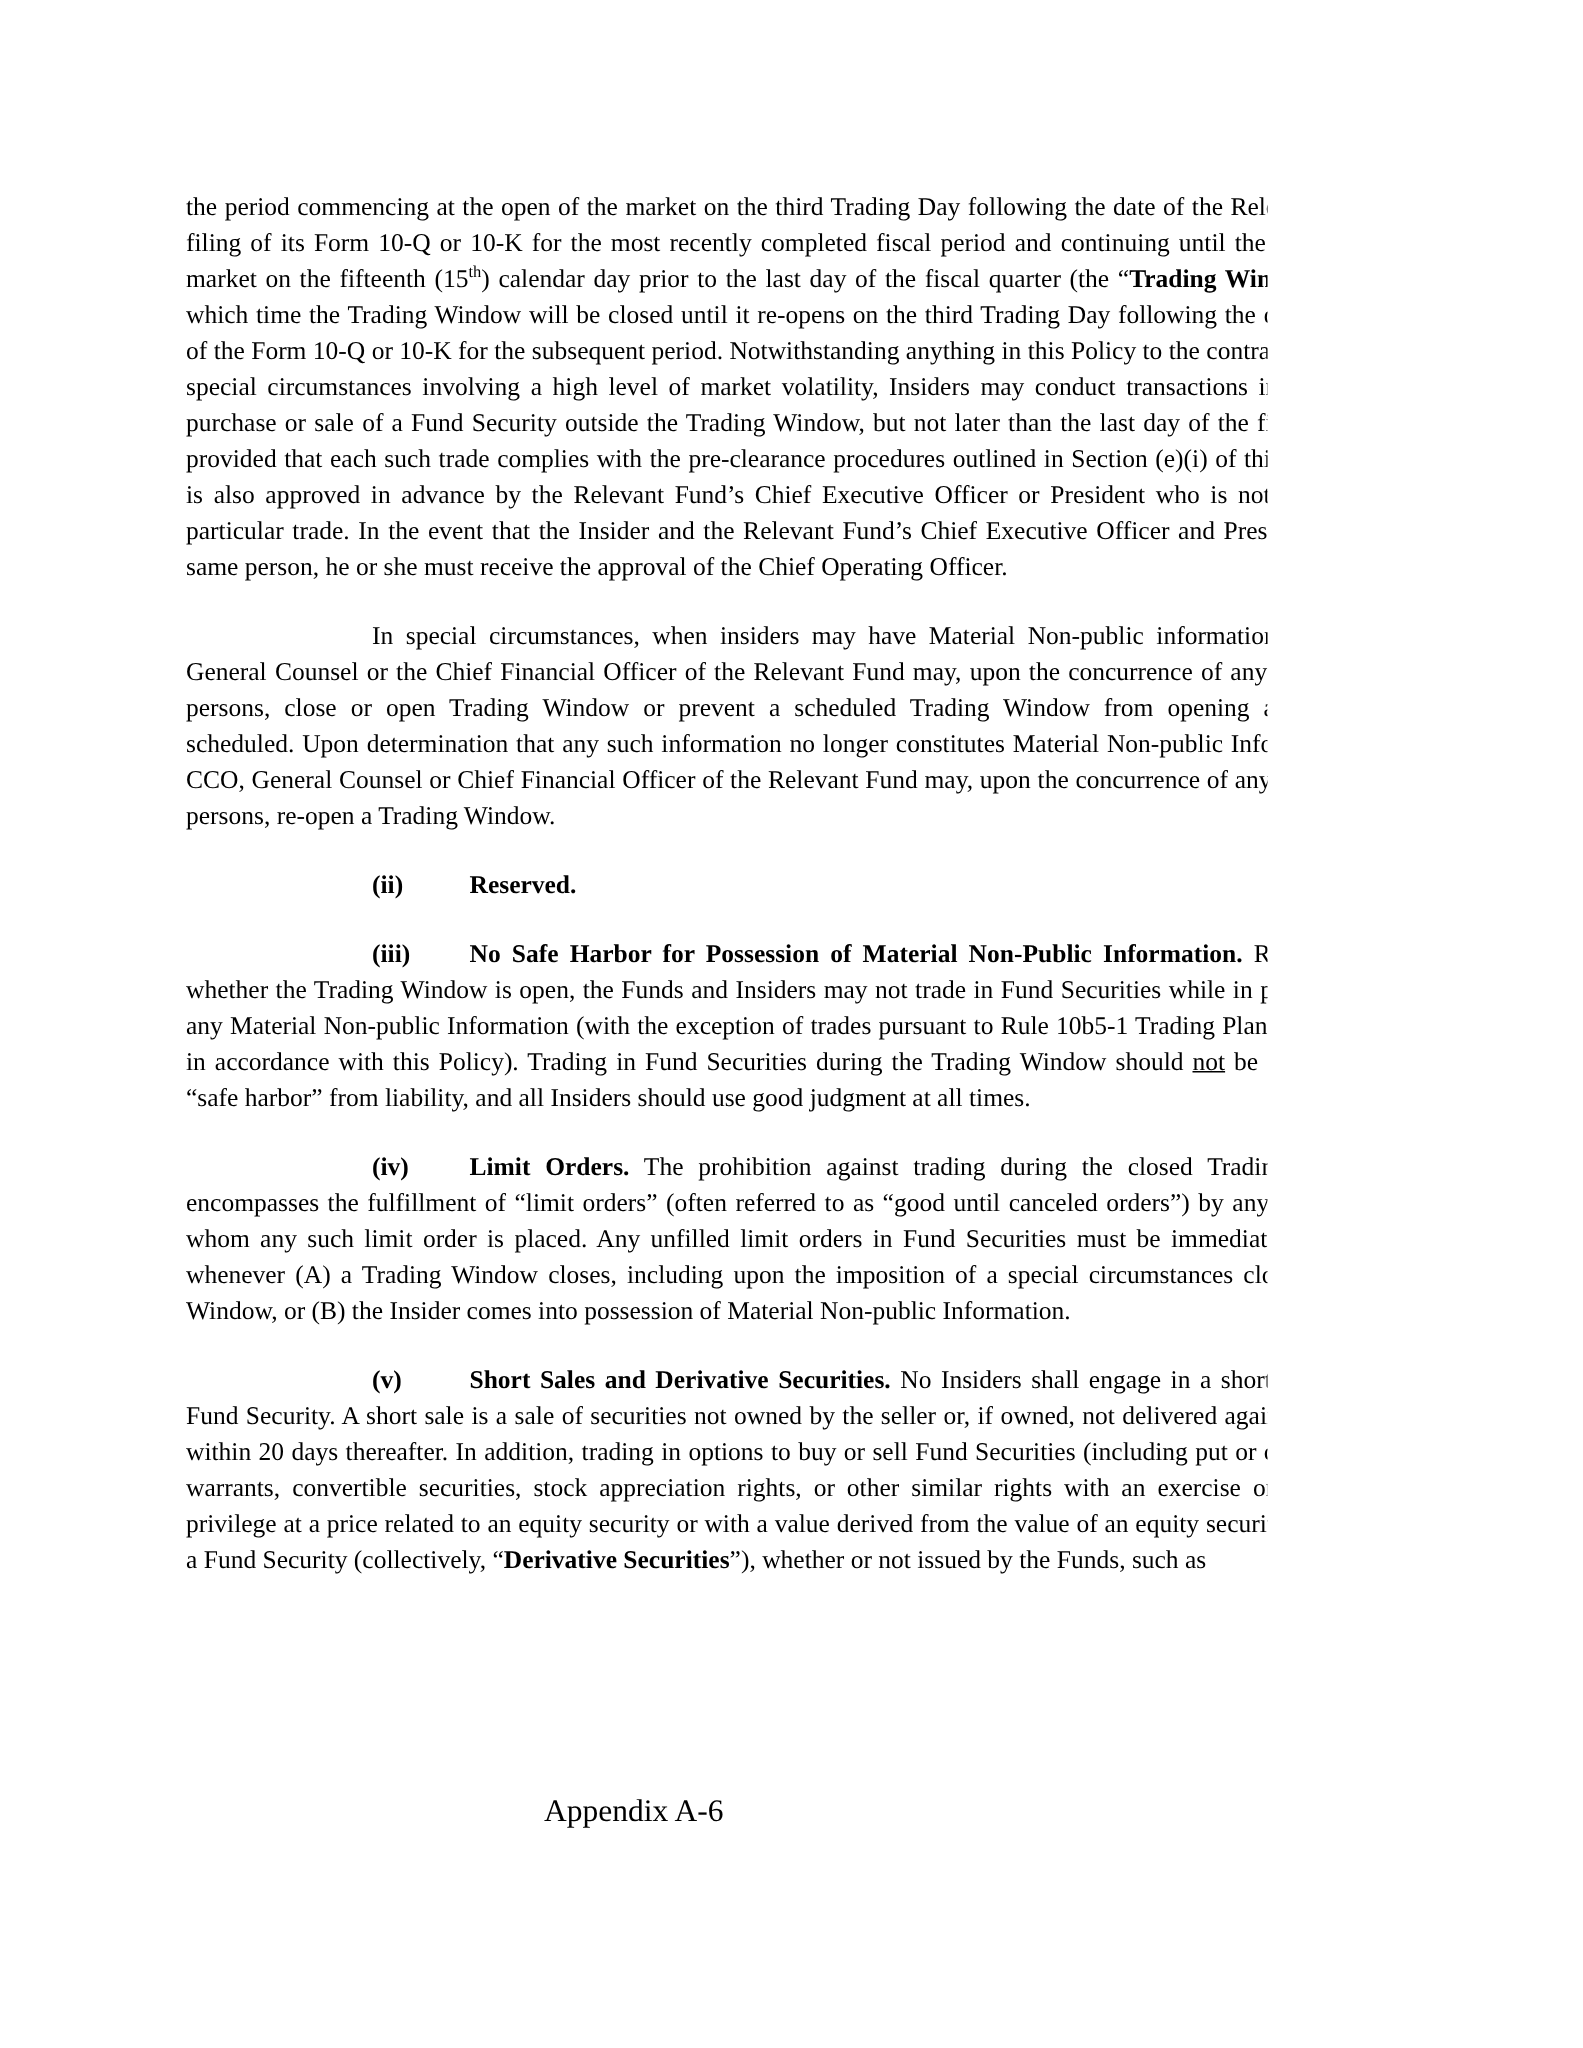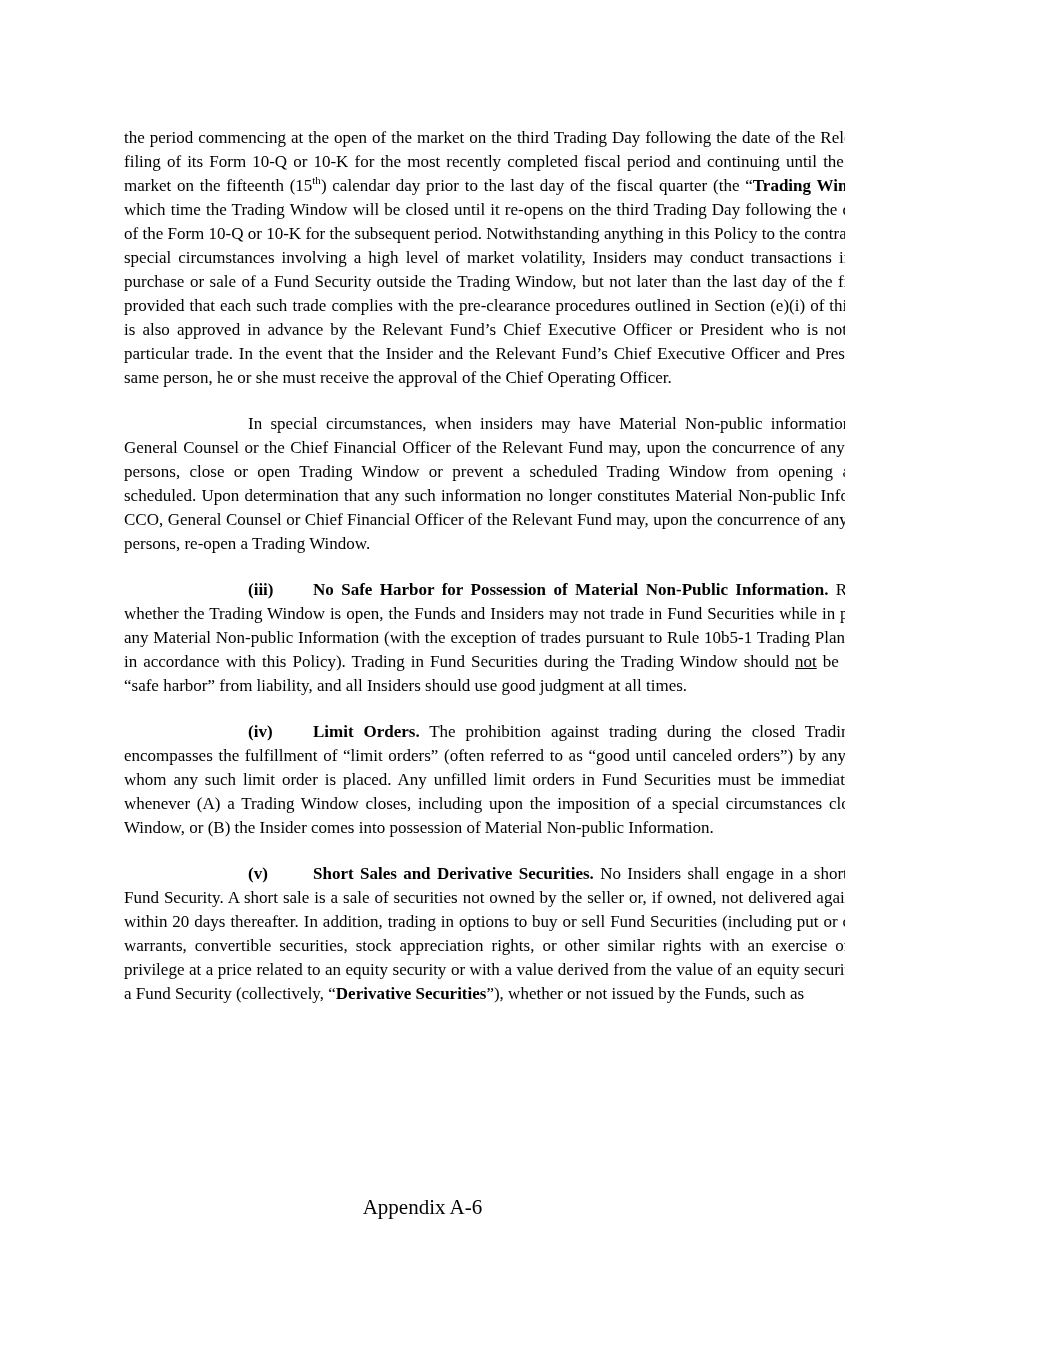--- a/index.html
+++ b/index.html
@@ -58,18 +58,19 @@
     line-height: 24px;
   }
 </style>
 </head>
 <body>
 
 <div class="page">
   <div class="content">
       <p class="para"><span>the period commencing at the open of the market on the third Trading Day following the date of the Relevant Fund’s filing of its Form 10-Q or 10-K for the most recently completed fiscal period and continuing until the close of the market on the fifteenth (15</span><sup class="sup">th</sup><span>) calendar day prior to the last day of the fiscal quarter (the “</span><span class="bold">Trading Window</span><span>”), after which time the Trading Window will be closed until it re-opens on the third Trading Day following the date of filing of the Form 10-Q or 10-K for the subsequent  period. Notwithstanding anything in this Policy to the contrary, in certain special circumstances involving a high level of market volatility, Insiders may conduct transactions involving the purchase or sale of a Fund Security outside the Trading Window, but not later than the last day of the fiscal quarter, provided that each such trade complies with the pre-clearance procedures outlined in Section (e)(i) of this Policy and is also approved in advance by the Relevant Fund’s Chief Executive Officer or President who is not placing the particular trade. In the event that the Insider and the Relevant Fund’s Chief Executive Officer and President are the same person, he or she must receive the approval of the Chief Operating Officer.</span></p>
       <p class="para indent"><span>In special circumstances, when insiders may have Material Non-public information, the CCO, General Counsel or the Chief Financial Officer of the Relevant Fund may, upon the concurrence of any two of such persons, close or open Trading Window or prevent a scheduled Trading Window from opening as originally scheduled. Upon determination that any such information no longer constitutes Material Non-public Information, the CCO, General Counsel or Chief Financial Officer of the Relevant Fund may, upon the concurrence of any two of such persons, re-open a Trading Window.</span></p>
+      <p class="para indent"><span class="pnum">(ii)</span><span class="bold">Reserved.</span></p>
       <p class="para indent"><span class="pnum">(iii)</span><span class="bold">No Safe Harbor for Possession of Material Non-Public Information.</span><span> Regardless of whether the Trading Window is open, the Funds and Insiders may not trade in Fund Securities while in possession of any Material Non-public Information (with the exception of trades pursuant to Rule 10b5-1 Trading Plans established in accordance with this Policy). Trading in Fund Securities during the Trading Window should </span><span class="underline">not</span><span> be considered a “safe harbor” from liability, and all Insiders should use good judgment at all times.</span></p>
       <p class="para indent"><span class="pnum">(iv)</span><span class="bold">Limit Orders.</span><span>  The prohibition against trading during the closed Trading Windows encompasses the fulfillment of “limit orders” (often referred to as “good until canceled orders”) by any broker with whom any such limit order is placed.  Any unfilled limit orders in Fund Securities must be immediately canceled whenever (A) a Trading Window closes, including upon the imposition of a special circumstances closed Trading Window, or (B) the Insider comes into possession of Material Non-public Information.</span></p>
       <p class="para indent"><span class="pnum">(v)</span><span class="bold">Short Sales and Derivative Securities.</span><span>  No Insiders shall engage in a short sale of any Fund Security.  A short sale is a sale of securities not owned by the seller or, if owned, not delivered against such sale within 20 days thereafter.  In addition, trading in options to buy or sell Fund Securities (including put or call options), warrants, convertible securities, stock appreciation rights, or other similar rights with an exercise or conversion privilege at a price related to an equity security or with a value derived from the value of an equity security relating to a Fund Security (collectively, “</span><span class="bold">Derivative Securities</span><span>”), whether or not issued by the Funds, such as</span></p>
     </div>
   <div class="footer">Appendix A-6</div>
 </div>
 
 </body></html>

